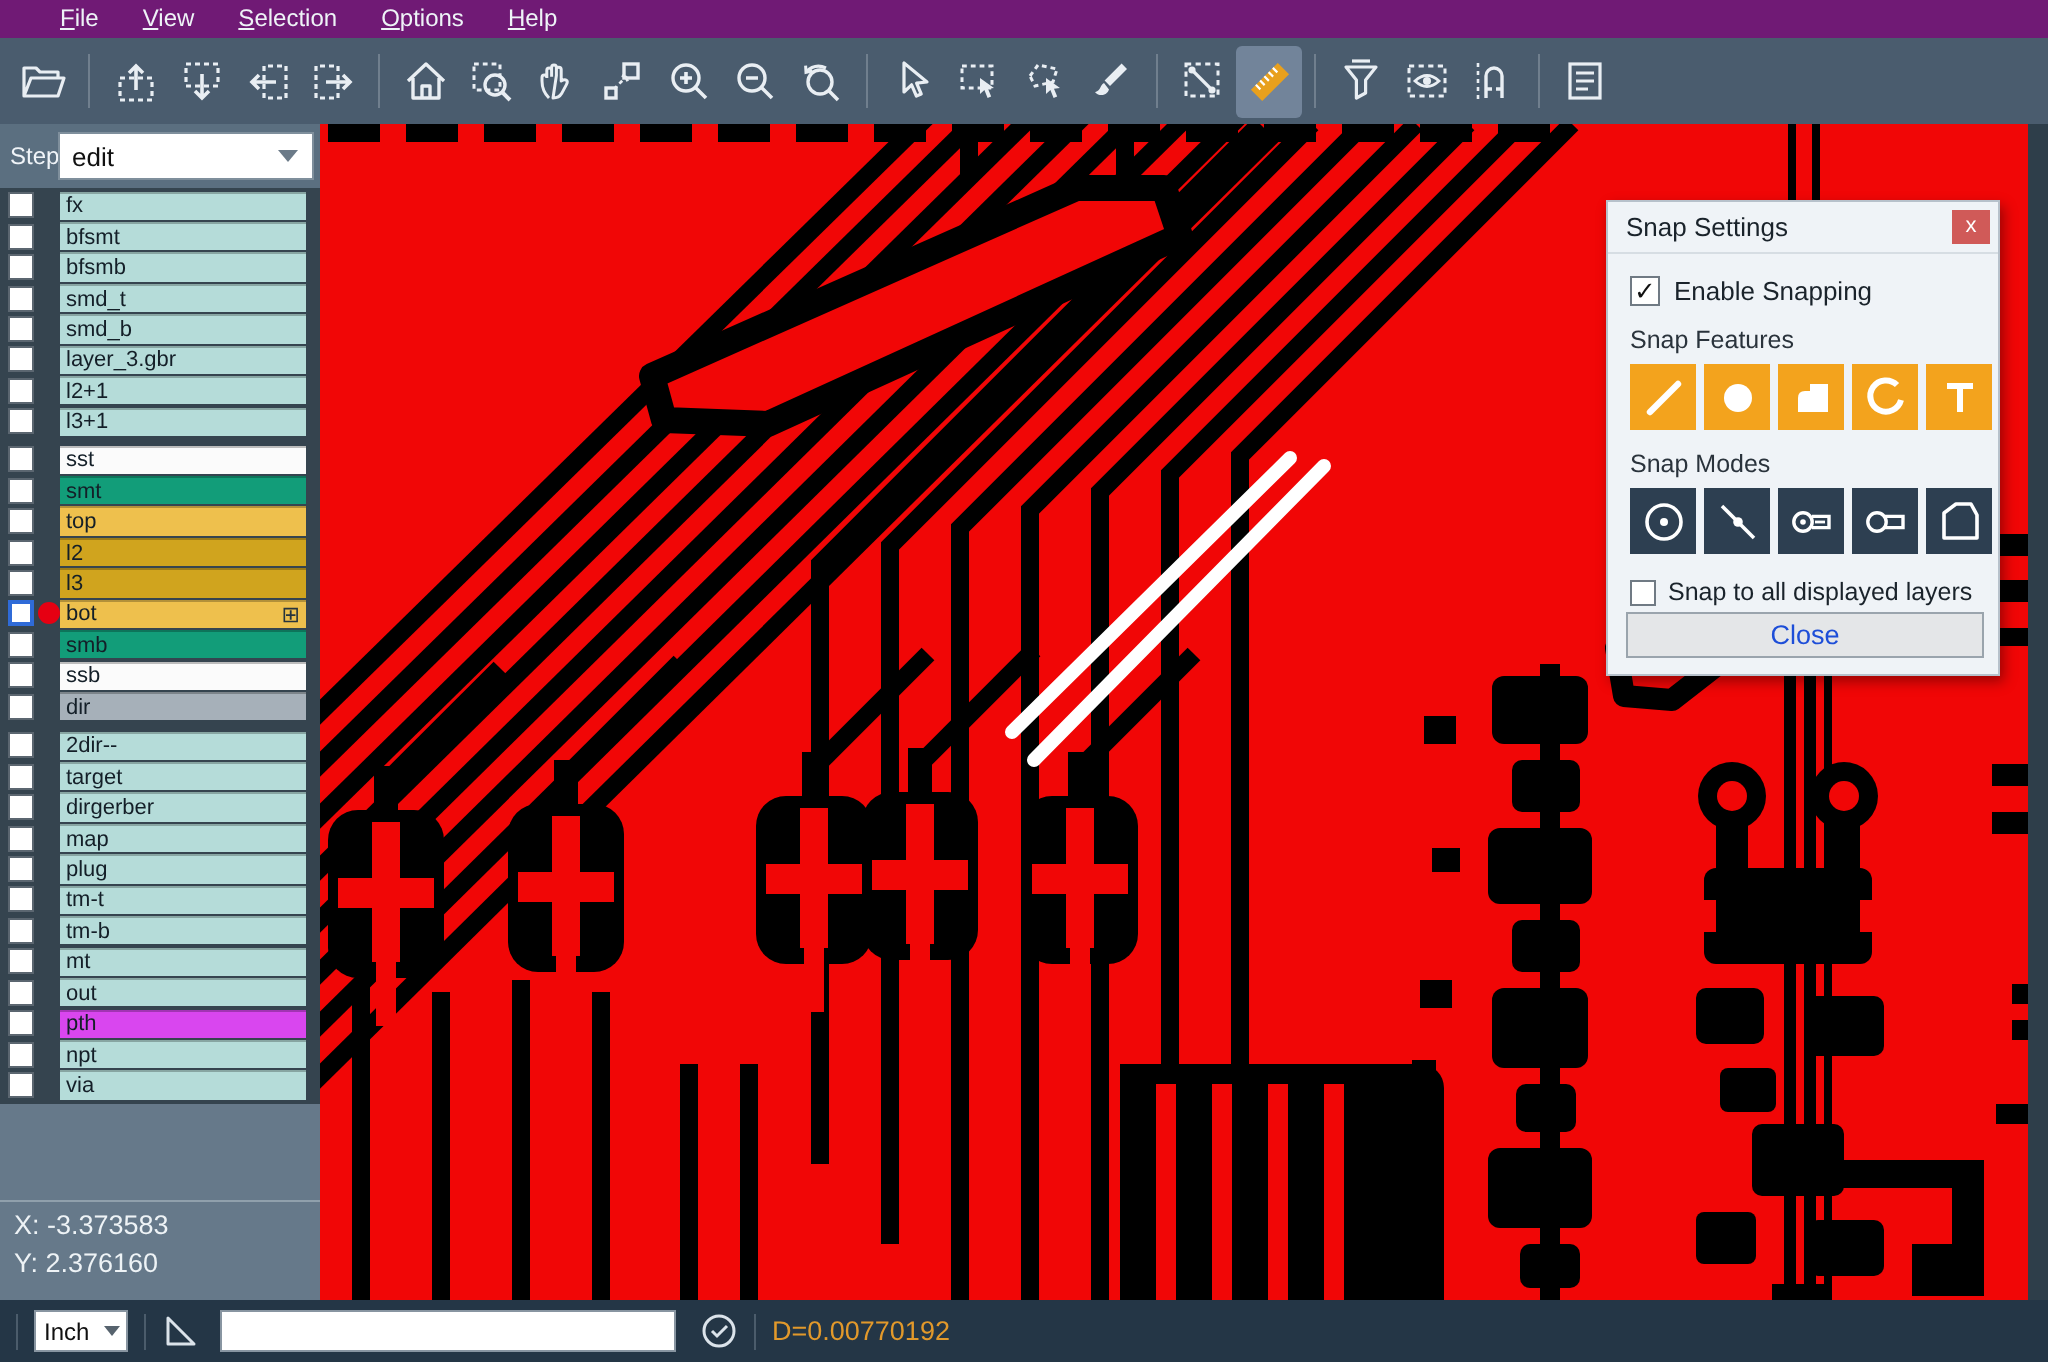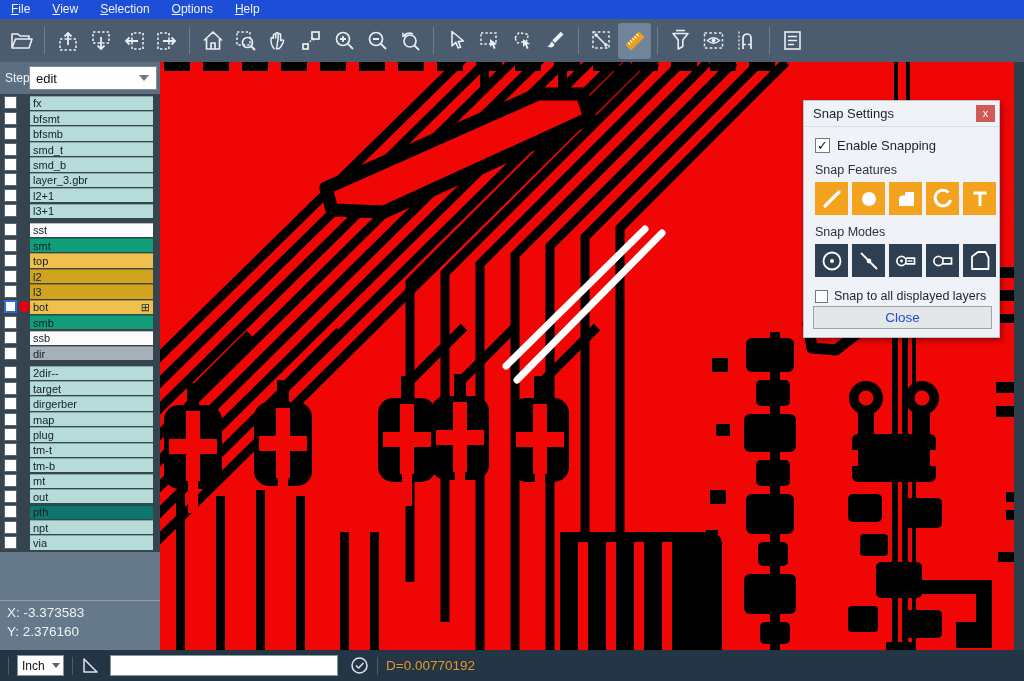--- a/index.html
+++ b/index.html
@@ -2,21 +2,21 @@
 <html><head>
 <meta charset="utf-8">
 <style>
   * { box-sizing: border-box; margin: 0; padding: 0; }
   html,body { width:1024px; height:681px; overflow:hidden; background:#16222e;
               font-family:"Liberation Sans", sans-serif; }
   #app { position:relative; width:1024px; height:681px; background:#16222e; }
 
   
   #menubar { position:absolute; left:0; top:0; width:1024px; height:19px;
-             background:#1d4ed8; display:flex; align-items:center; padding-left:0; }
+             background:#701a75; display:flex; align-items:center; padding-left:19px; }
   .menu-item { color:#eef3f7; font-size:12px; padding:0 11px; height:19px;
                line-height:19px; cursor:default; }
   .menu-item u { text-decoration:underline; }
 
   
   #toolbar { position:absolute; left:0; top:19px; width:1024px; height:43px;
              background:#4a5c6e; display:flex; align-items:center; padding-left:5px; }
   .tool-btn { width:33px; height:36px; display:flex; align-items:center; justify-content:center;
               background:transparent; border:none; border-radius:3px; flex:0 0 auto; }
   .tool-btn.active { background:#72849a; }
@@ -426,21 +426,21 @@
             </div>
           </div>
           <div class="layer-row">
             <div class="layer-cb"></div>
             <div class="layer-band" style="background: rgb(181, 220, 217);">
               <span class="lbl">out</span>
             </div>
           </div>
           <div class="layer-row">
             <div class="layer-cb"></div>
-            <div class="layer-band" style="background: #0f766e;">
+            <div class="layer-band" style="background: #d946ef;">
               <span class="lbl">pth</span>
             </div>
           </div>
           <div class="layer-row">
             <div class="layer-cb"></div>
             <div class="layer-band" style="background: rgb(181, 220, 217);">
               <span class="lbl">npt</span>
             </div>
           </div>
           <div class="layer-row">

